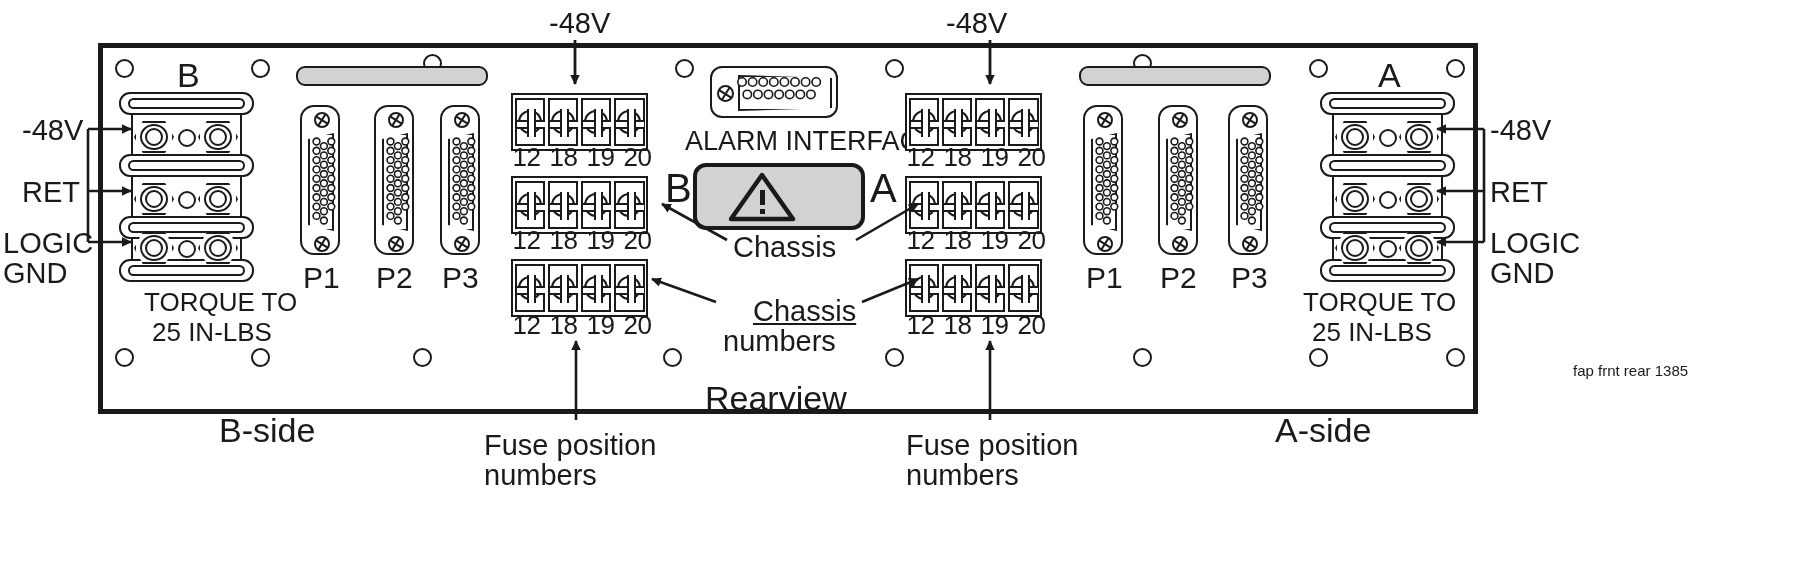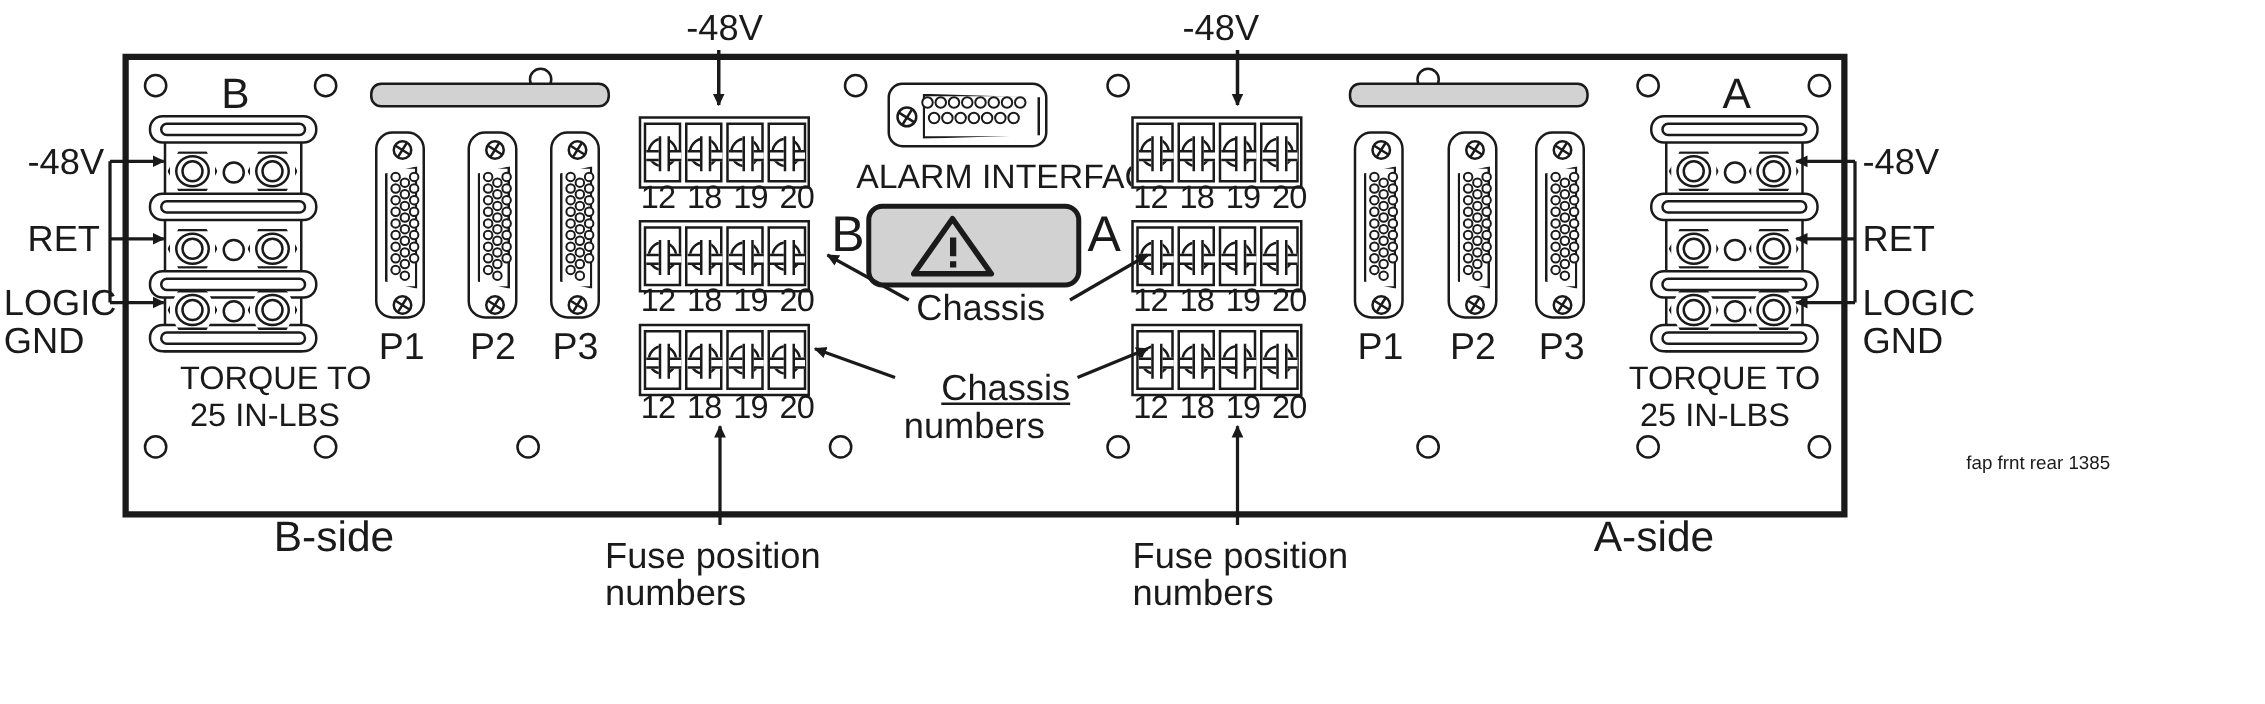--- a/index.html
+++ b/index.html
@@ -403,20 +403,21 @@
   <div class="txt" style="left:946px;top:8px;font-size:29px;">-48V</div>
   <div class="txt" style="left:733px;top:232px;font-size:29px;">Chassis</div>
   <div class="txt" style="left:753px;top:296px;font-size:29px;text-decoration:underline;">Chassis</div>
   <div class="txt" style="left:723px;top:326px;font-size:29px;">numbers</div>
 
   <div class="txt" style="left:484px;top:430px;font-size:29px;">Fuse position</div>
   <div class="txt" style="left:484px;top:460px;font-size:29px;">numbers</div>
   <div class="txt" style="left:906px;top:430px;font-size:29px;">Fuse position</div>
   <div class="txt" style="left:906px;top:460px;font-size:29px;">numbers</div>
 
+  <div class="txt" style="left:705px;top:380px;font-size:34px;">Rearview</div>
   <div class="txt" style="left:1573px;top:363px;font-size:15px;">fap frnt rear 1385</div>
   <div class="txt" style="left:219px;top:412px;font-size:34px;">B-side</div>
   <div class="txt" style="left:1232px;top:412px;font-size:34px;margin-left:43px;">A-side</div>
 
   <svg class="overlay" viewBox="0 0 1812 563">
     <defs>
       <marker id="ah" markerWidth="11" markerHeight="11" refX="9" refY="5.5" orient="auto" markerUnits="userSpaceOnUse">
         <path d="M0,0.8 L10,5.5 L0,10.2 Z" fill="#1a1a1a"></path>
       </marker>
     </defs>

